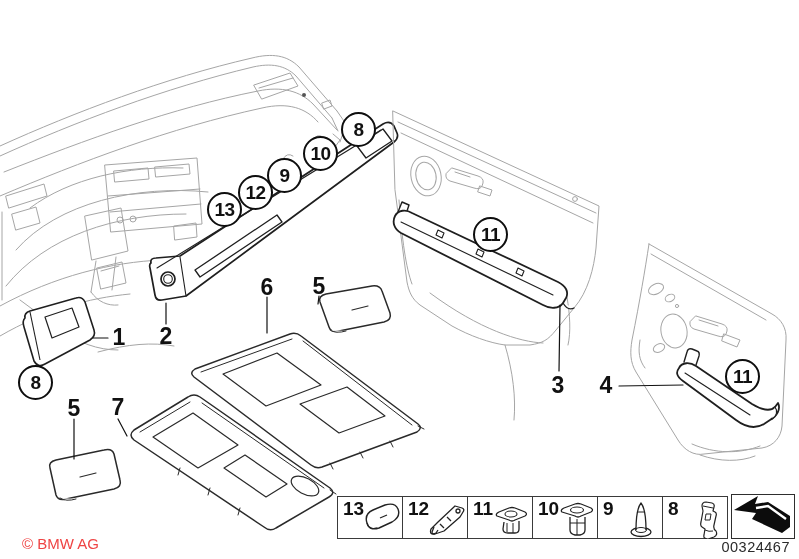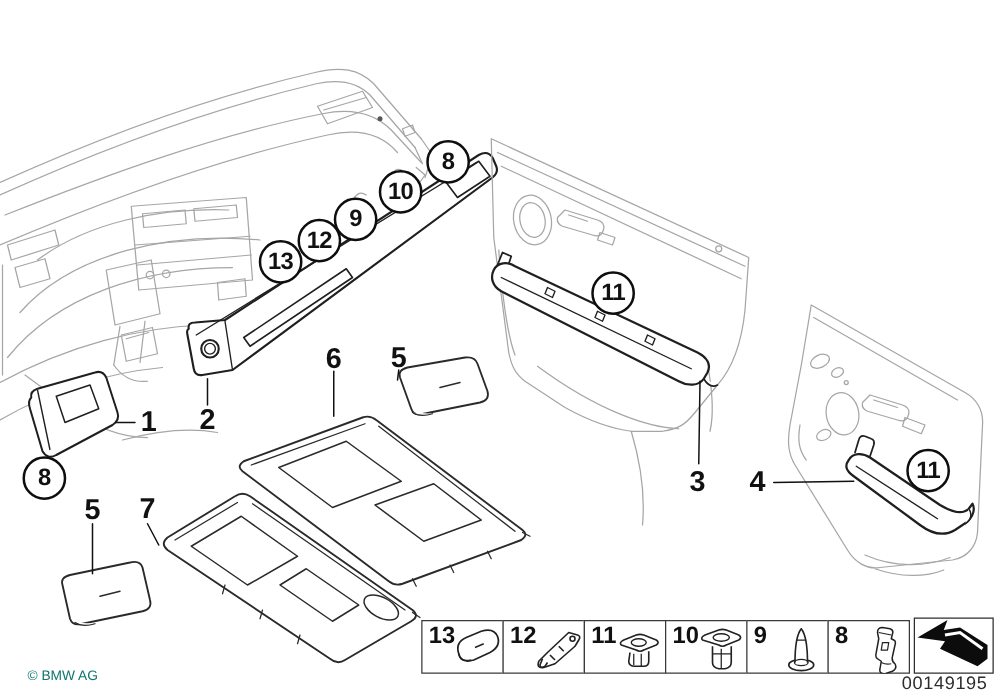--- a/index.html
+++ b/index.html
@@ -13,21 +13,21 @@
   .pl{position:absolute;transform:translate(-50%,-50%);font-weight:bold;font-size:23px;line-height:1;}
   .legend{position:absolute;left:338px;top:496px;display:flex;}
   .cell{position:relative;width:66px;height:43px;border:1px solid #3a3a3a;margin-left:-1px;
         background:#fff;box-sizing:border-box;}
   .cell .num{position:absolute;left:5px;top:1px;font-weight:bold;font-size:19px;}
   .cell svg{position:absolute;right:0px;top:2px;}
   .arrowbox{position:absolute;left:731px;top:494px;width:64px;height:45px;
             border:1px solid #2e2e2e;background:#fff;box-sizing:border-box;}
   .docnum{position:absolute;left:716px;top:539px;width:74px;text-align:right;
           font-size:14.5px;color:#2b2b2b;letter-spacing:0.5px;}
-  .copyright{position:absolute;left:22px;top:535px;font-size:11px;color:#0f766e;}
+  .copyright{position:absolute;left:22px;top:535px;font-size:15px;color:#ef4444;}
 </style>
 </head>
 <body>
 
 <div class="stage">
 
   <svg class="art" width="799" height="559" viewBox="0 0 799 559">
 
     <g fill="none" stroke="#a6a6a6" stroke-width="1" stroke-linecap="round" stroke-linejoin="round">
       <path d="M0,146 C75,112 165,78 252,58 C272,53 287,55 299,67 L337,111"></path>
@@ -252,15 +252,15 @@
   </div>
 
   <div class="arrowbox">
     <svg width="62" height="43" viewBox="0 0 62 43">
       <path d="M2,15 L26,1 L23,9 L36,7 L58,21 L58,32 L50,38 L20,24 L24,18 Z" fill="#0c0c0c" stroke="none"></path>
       <path d="M24,13 L36,11 L54,24" fill="none" stroke="#fff" stroke-width="2.4"></path>
     </svg>
   </div>
 
   <div class="copyright">© BMW AG</div>
-  <div class="docnum">00149195</div>
+  <div class="docnum">00324467</div>
 
 </div>
 
 </body></html>

